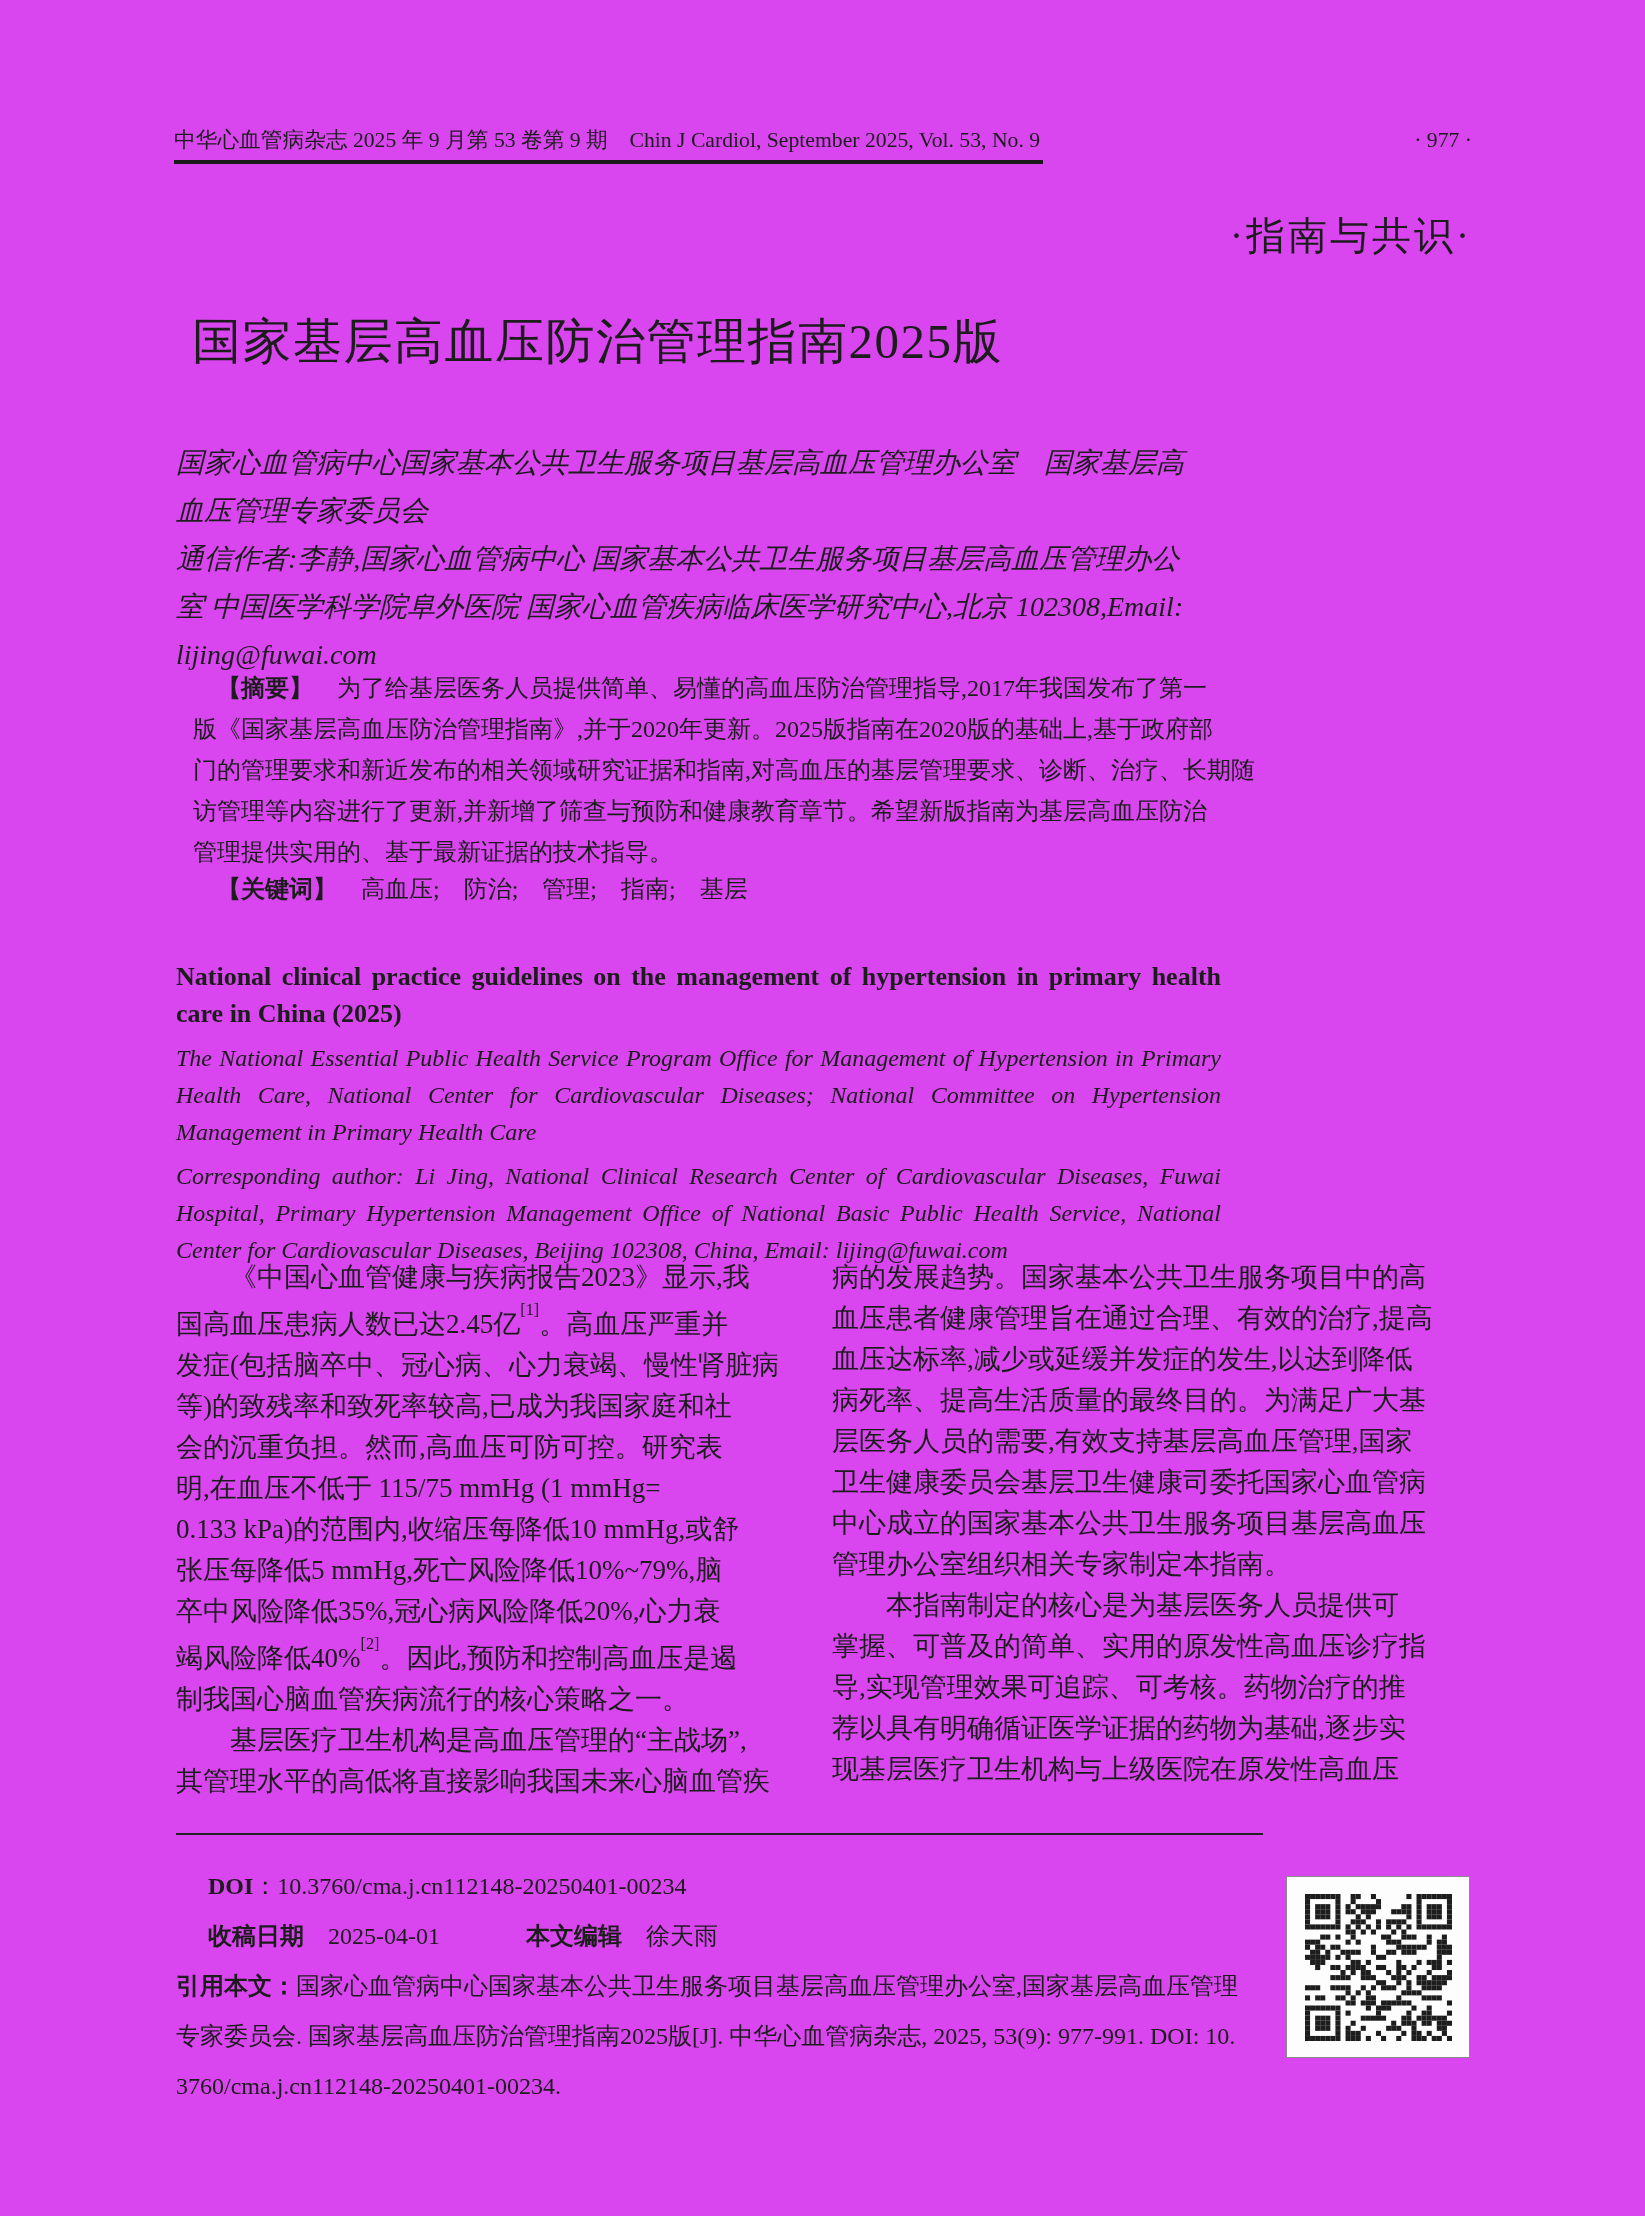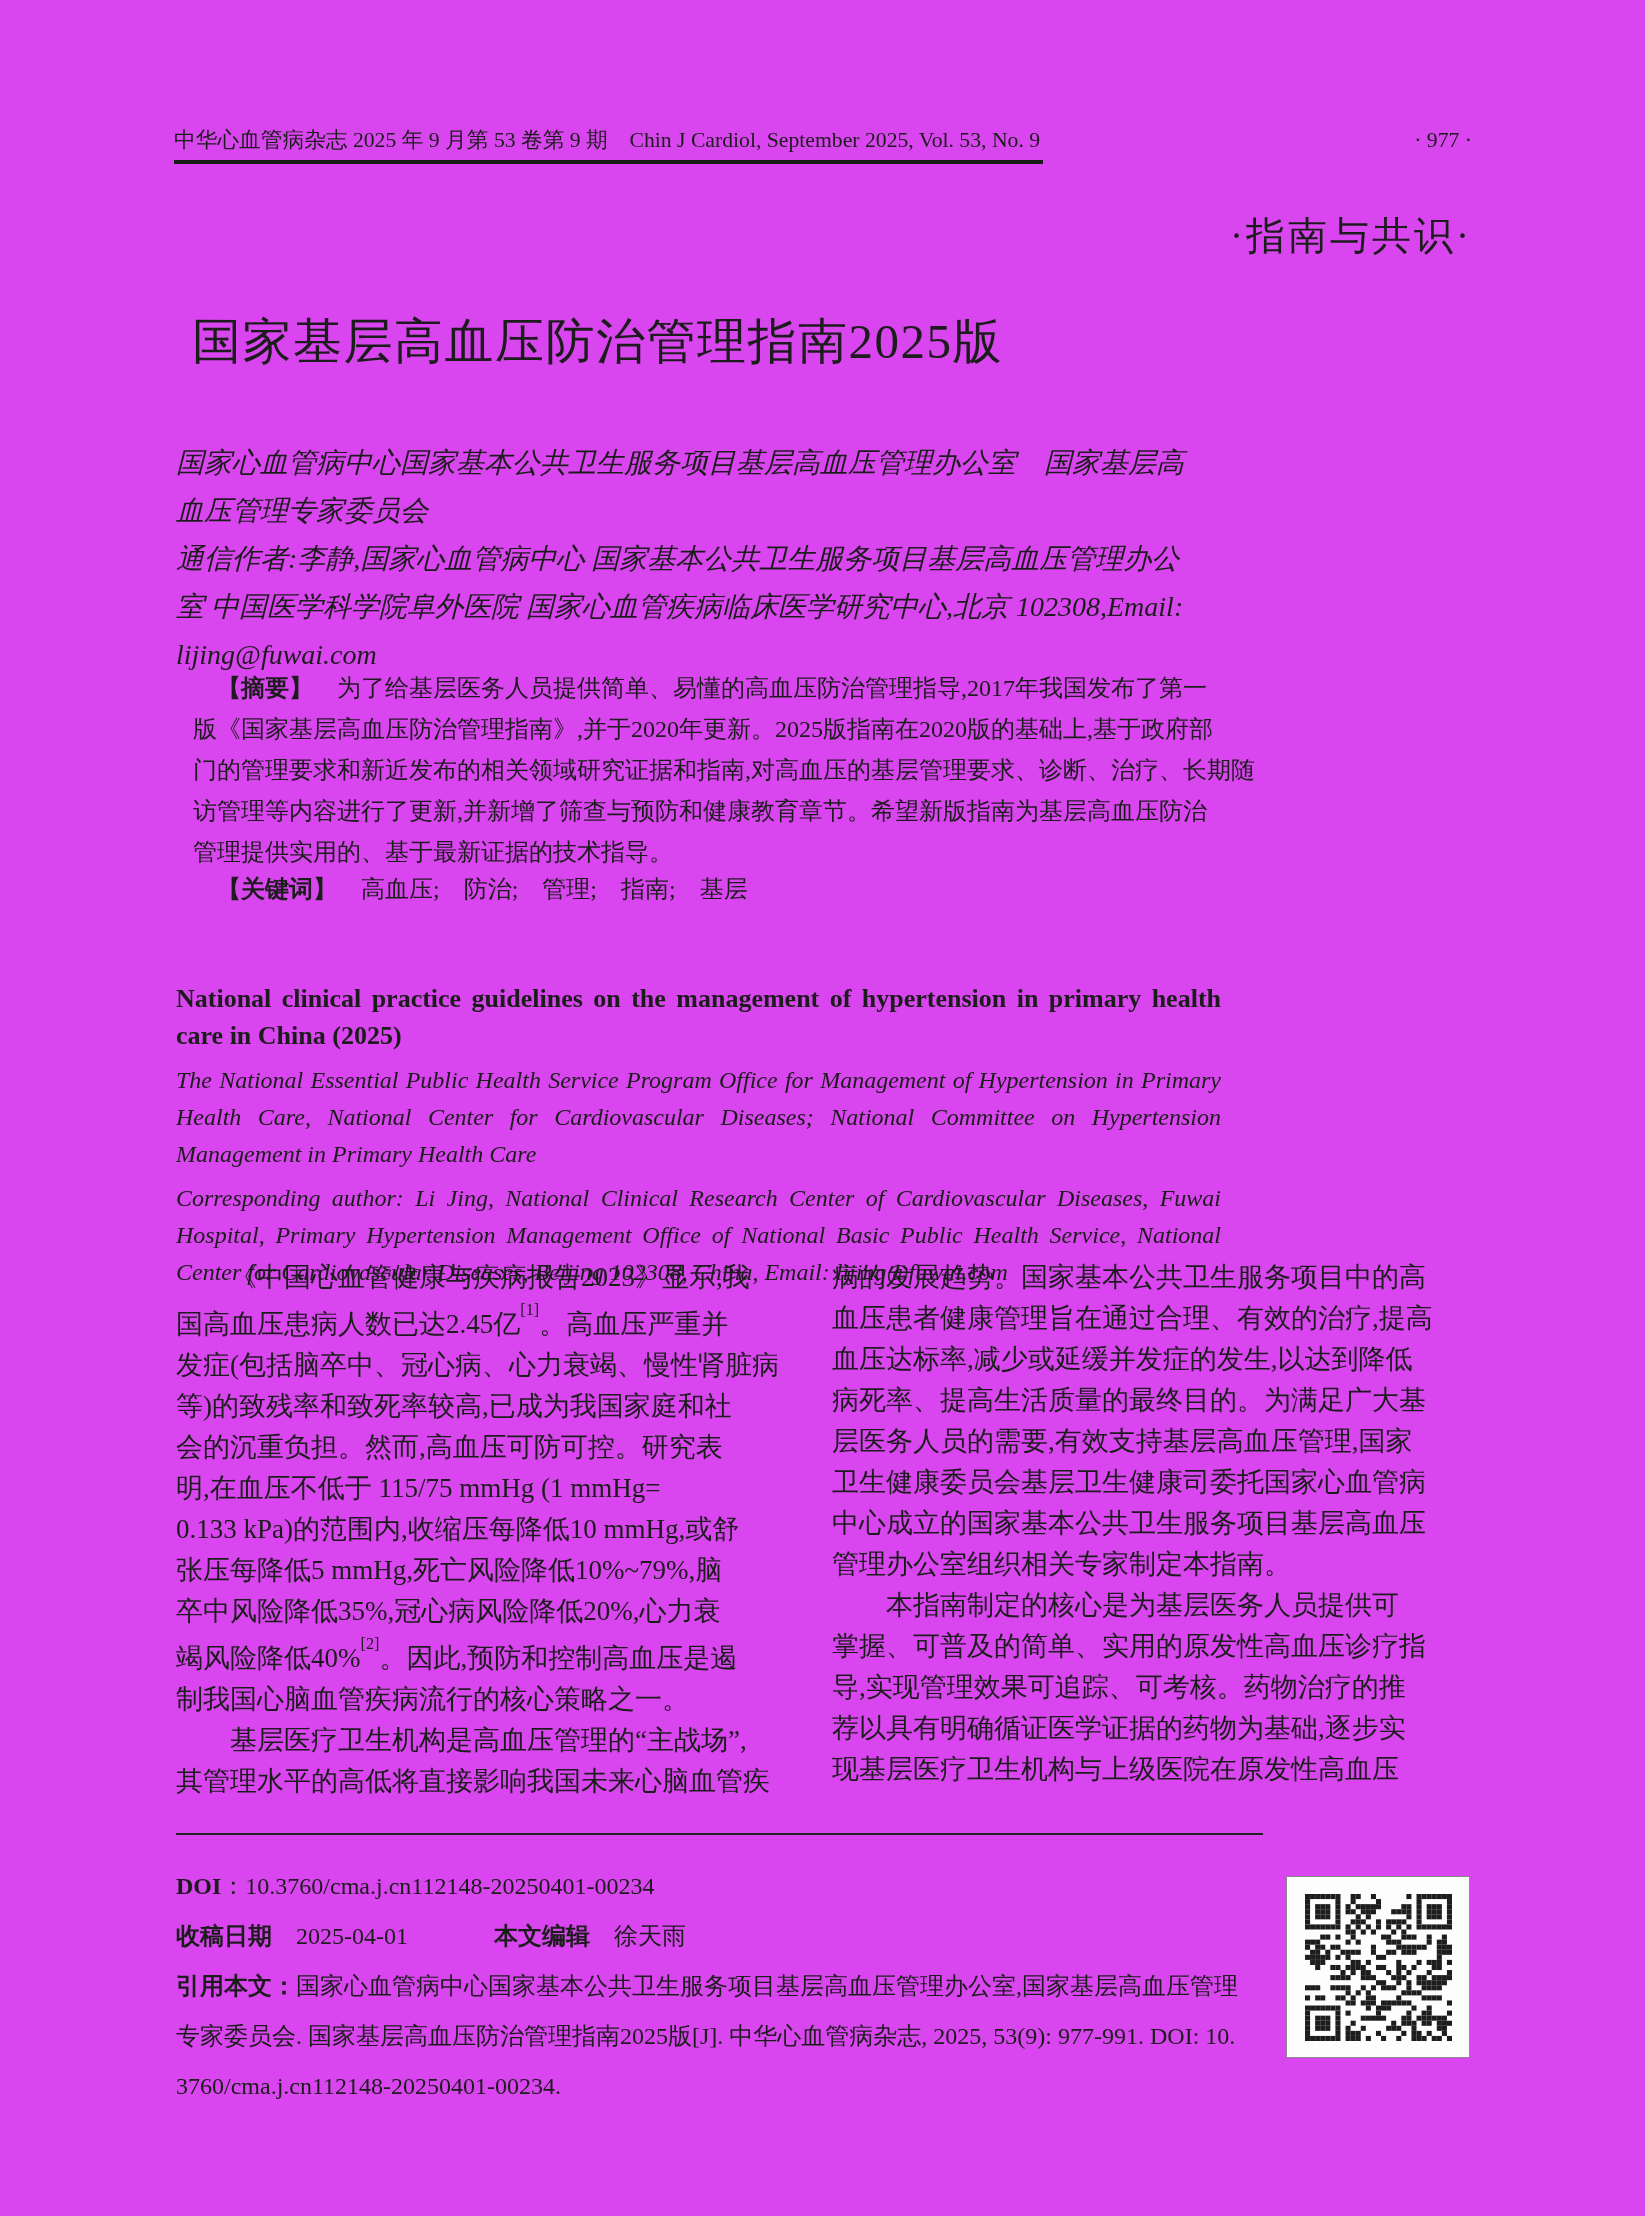--- a/index.html
+++ b/index.html
@@ -38,39 +38,39 @@
   }
   .abstract{
     position:absolute;left:193px;top:668px;width:1033px;
     font-size:24px;line-height:41px;
   }
   .keywords{
     position:absolute;left:193px;top:873px;width:1033px;
     font-size:24px;
   }
   .english{
-    position:absolute;left:176px;top:980px;width:1045px;
+    position:absolute;left:176px;top:958px;width:1045px;
   }
   .en-title{font-weight:bold;font-size:26px;line-height:37px;text-align:justify;}
   .en-affil,.en-corr{font-style:italic;font-size:24px;line-height:37px;text-align:justify;margin-top:7.6px;}
   .body-cols{
     position:absolute;left:176px;top:1257px;
     display:flex;gap:24px;
     font-size:27px;line-height:41px;
   }
   .col-left{width:632px;}
   .col-right{width:607px;}
   .footnote-rule{
     position:absolute;left:176px;top:1833px;width:1087px;height:1.5px;background:#222;
   }
   .footer{
     position:absolute;left:176px;top:1861px;width:1096px;
     font-size:24px;
   }
-  .f-row{line-height:50px;}
+  .f-row{line-height:50px;margin-left:32px;}
   .f-editor-label{margin-left:86px;}
   .f-cite{line-height:50px;}
   .qr-box{
     position:absolute;left:1286px;top:1876px;width:184px;height:182px;
     border:1px solid #8a8a8a;box-sizing:border-box;
     display:flex;align-items:center;justify-content:center;
     background:#fdfdfd;
   }
 </style>
 </head>

